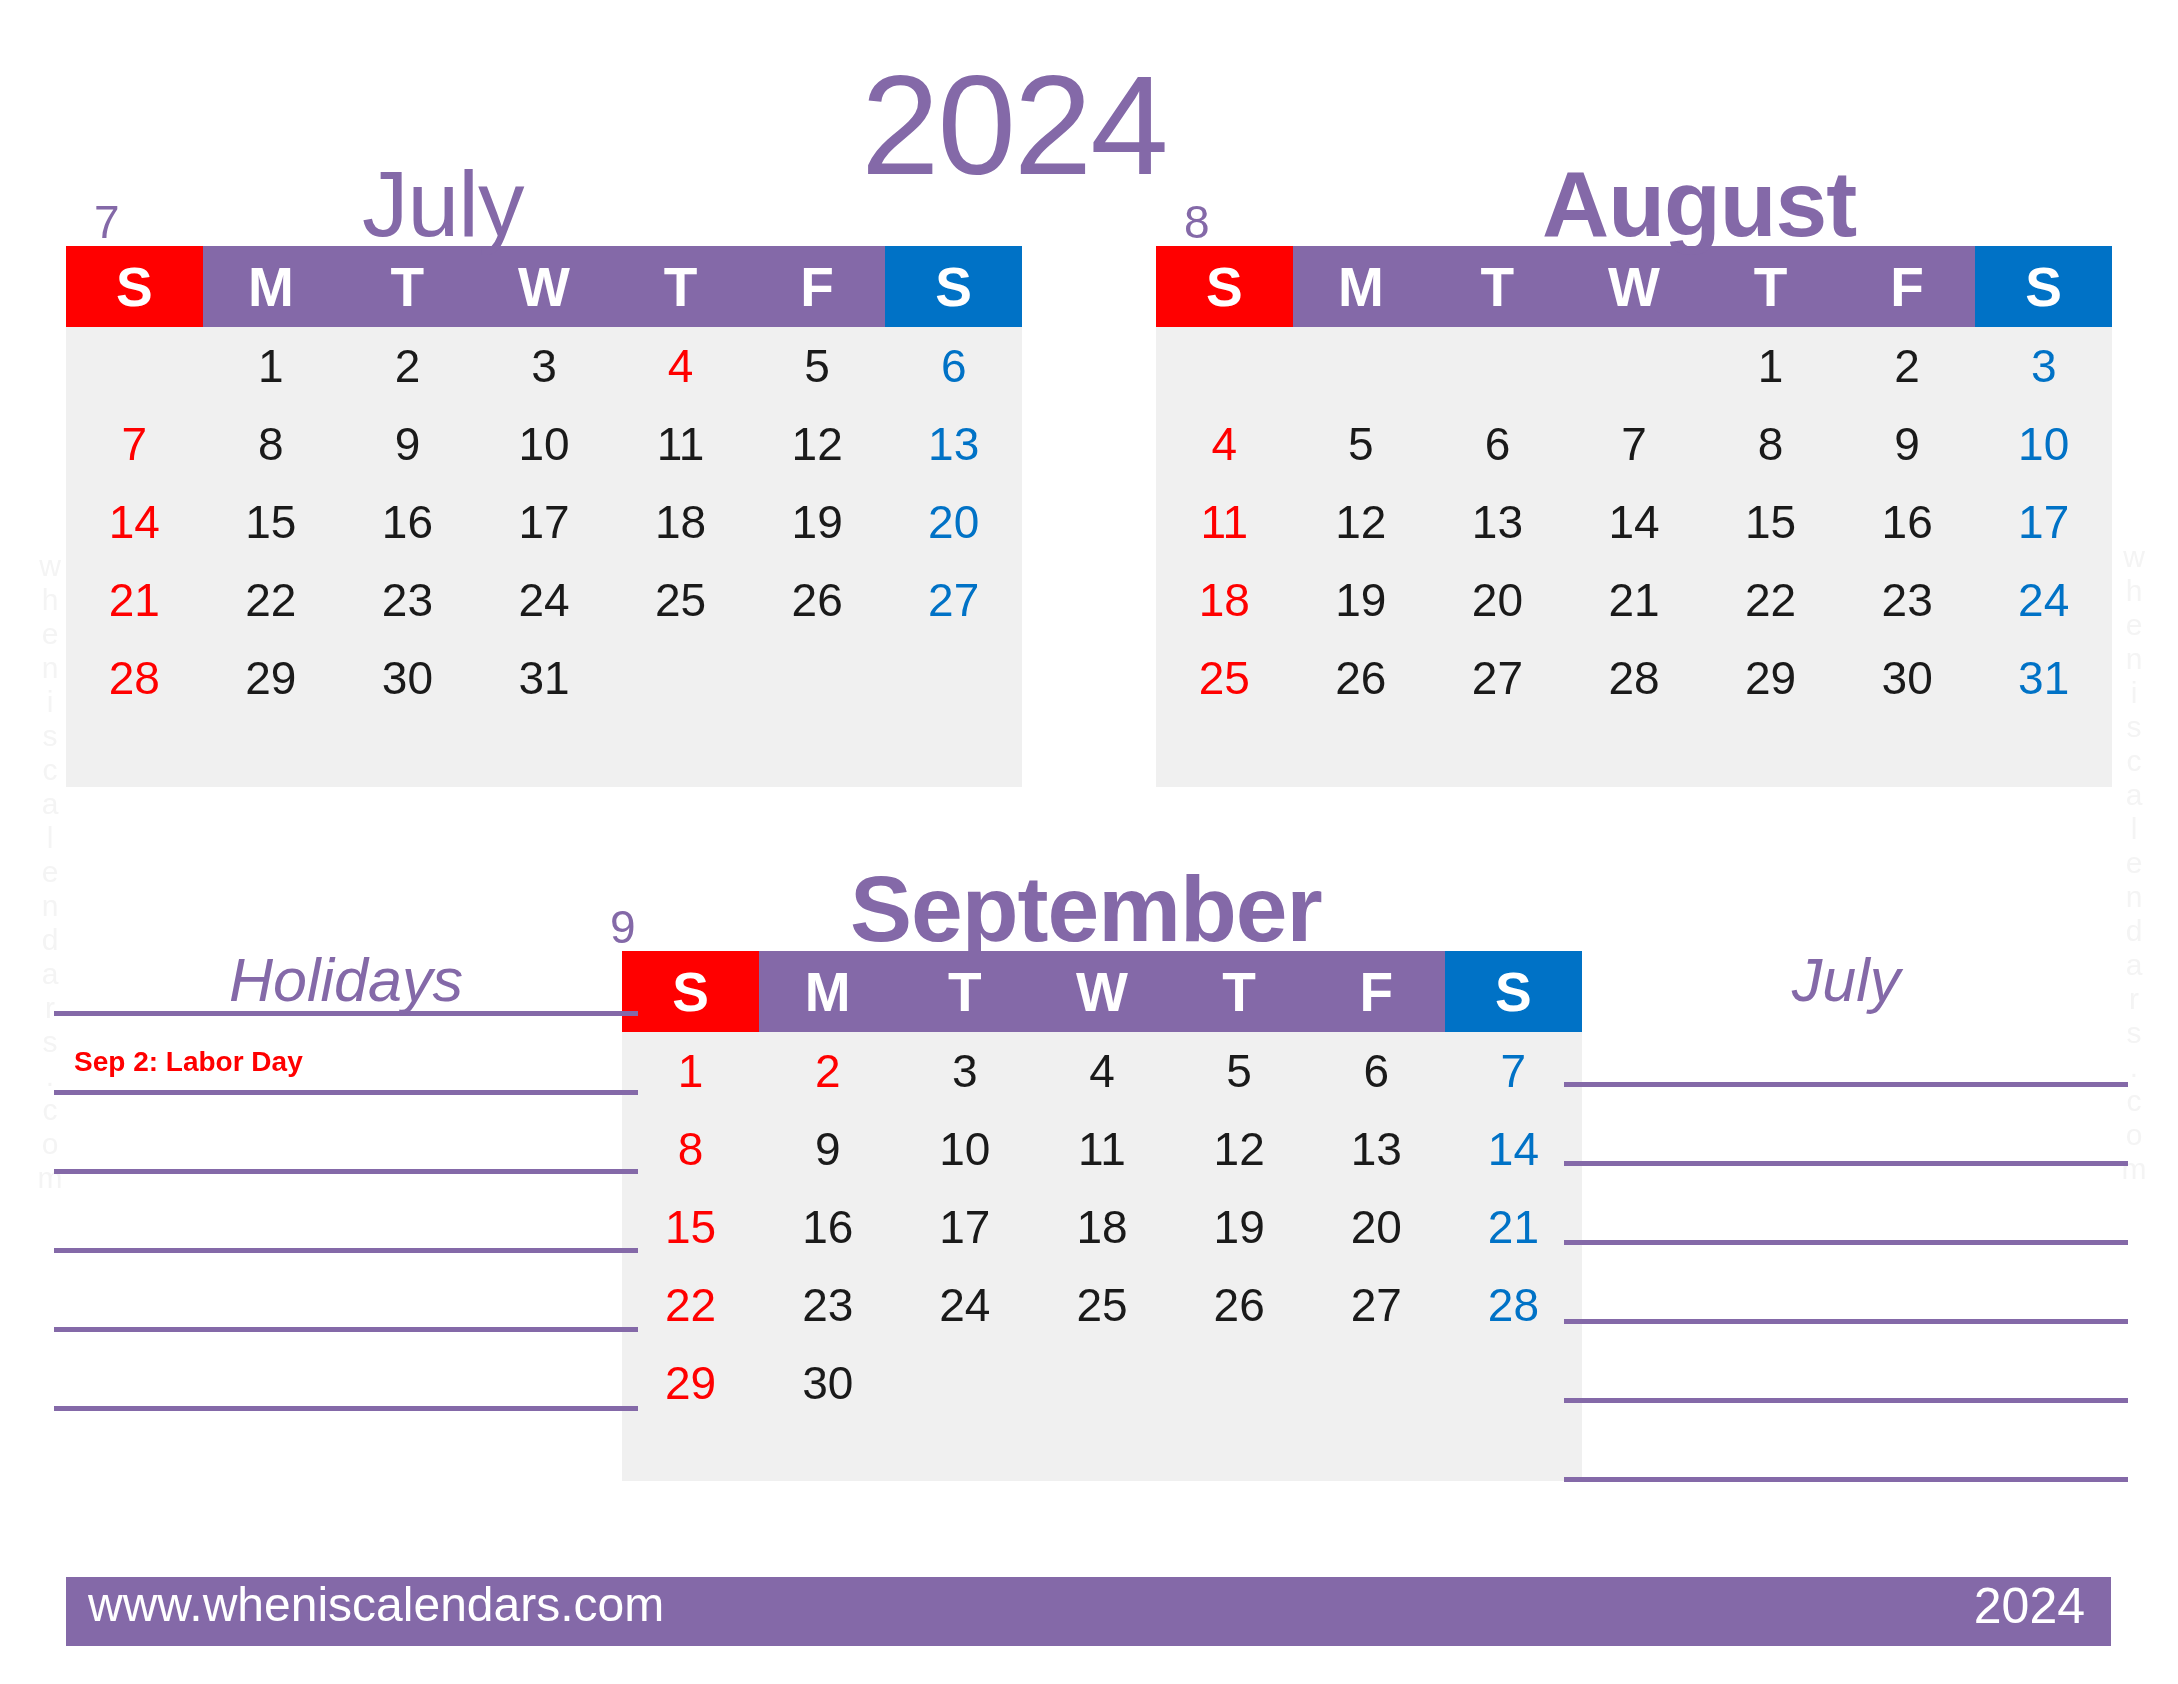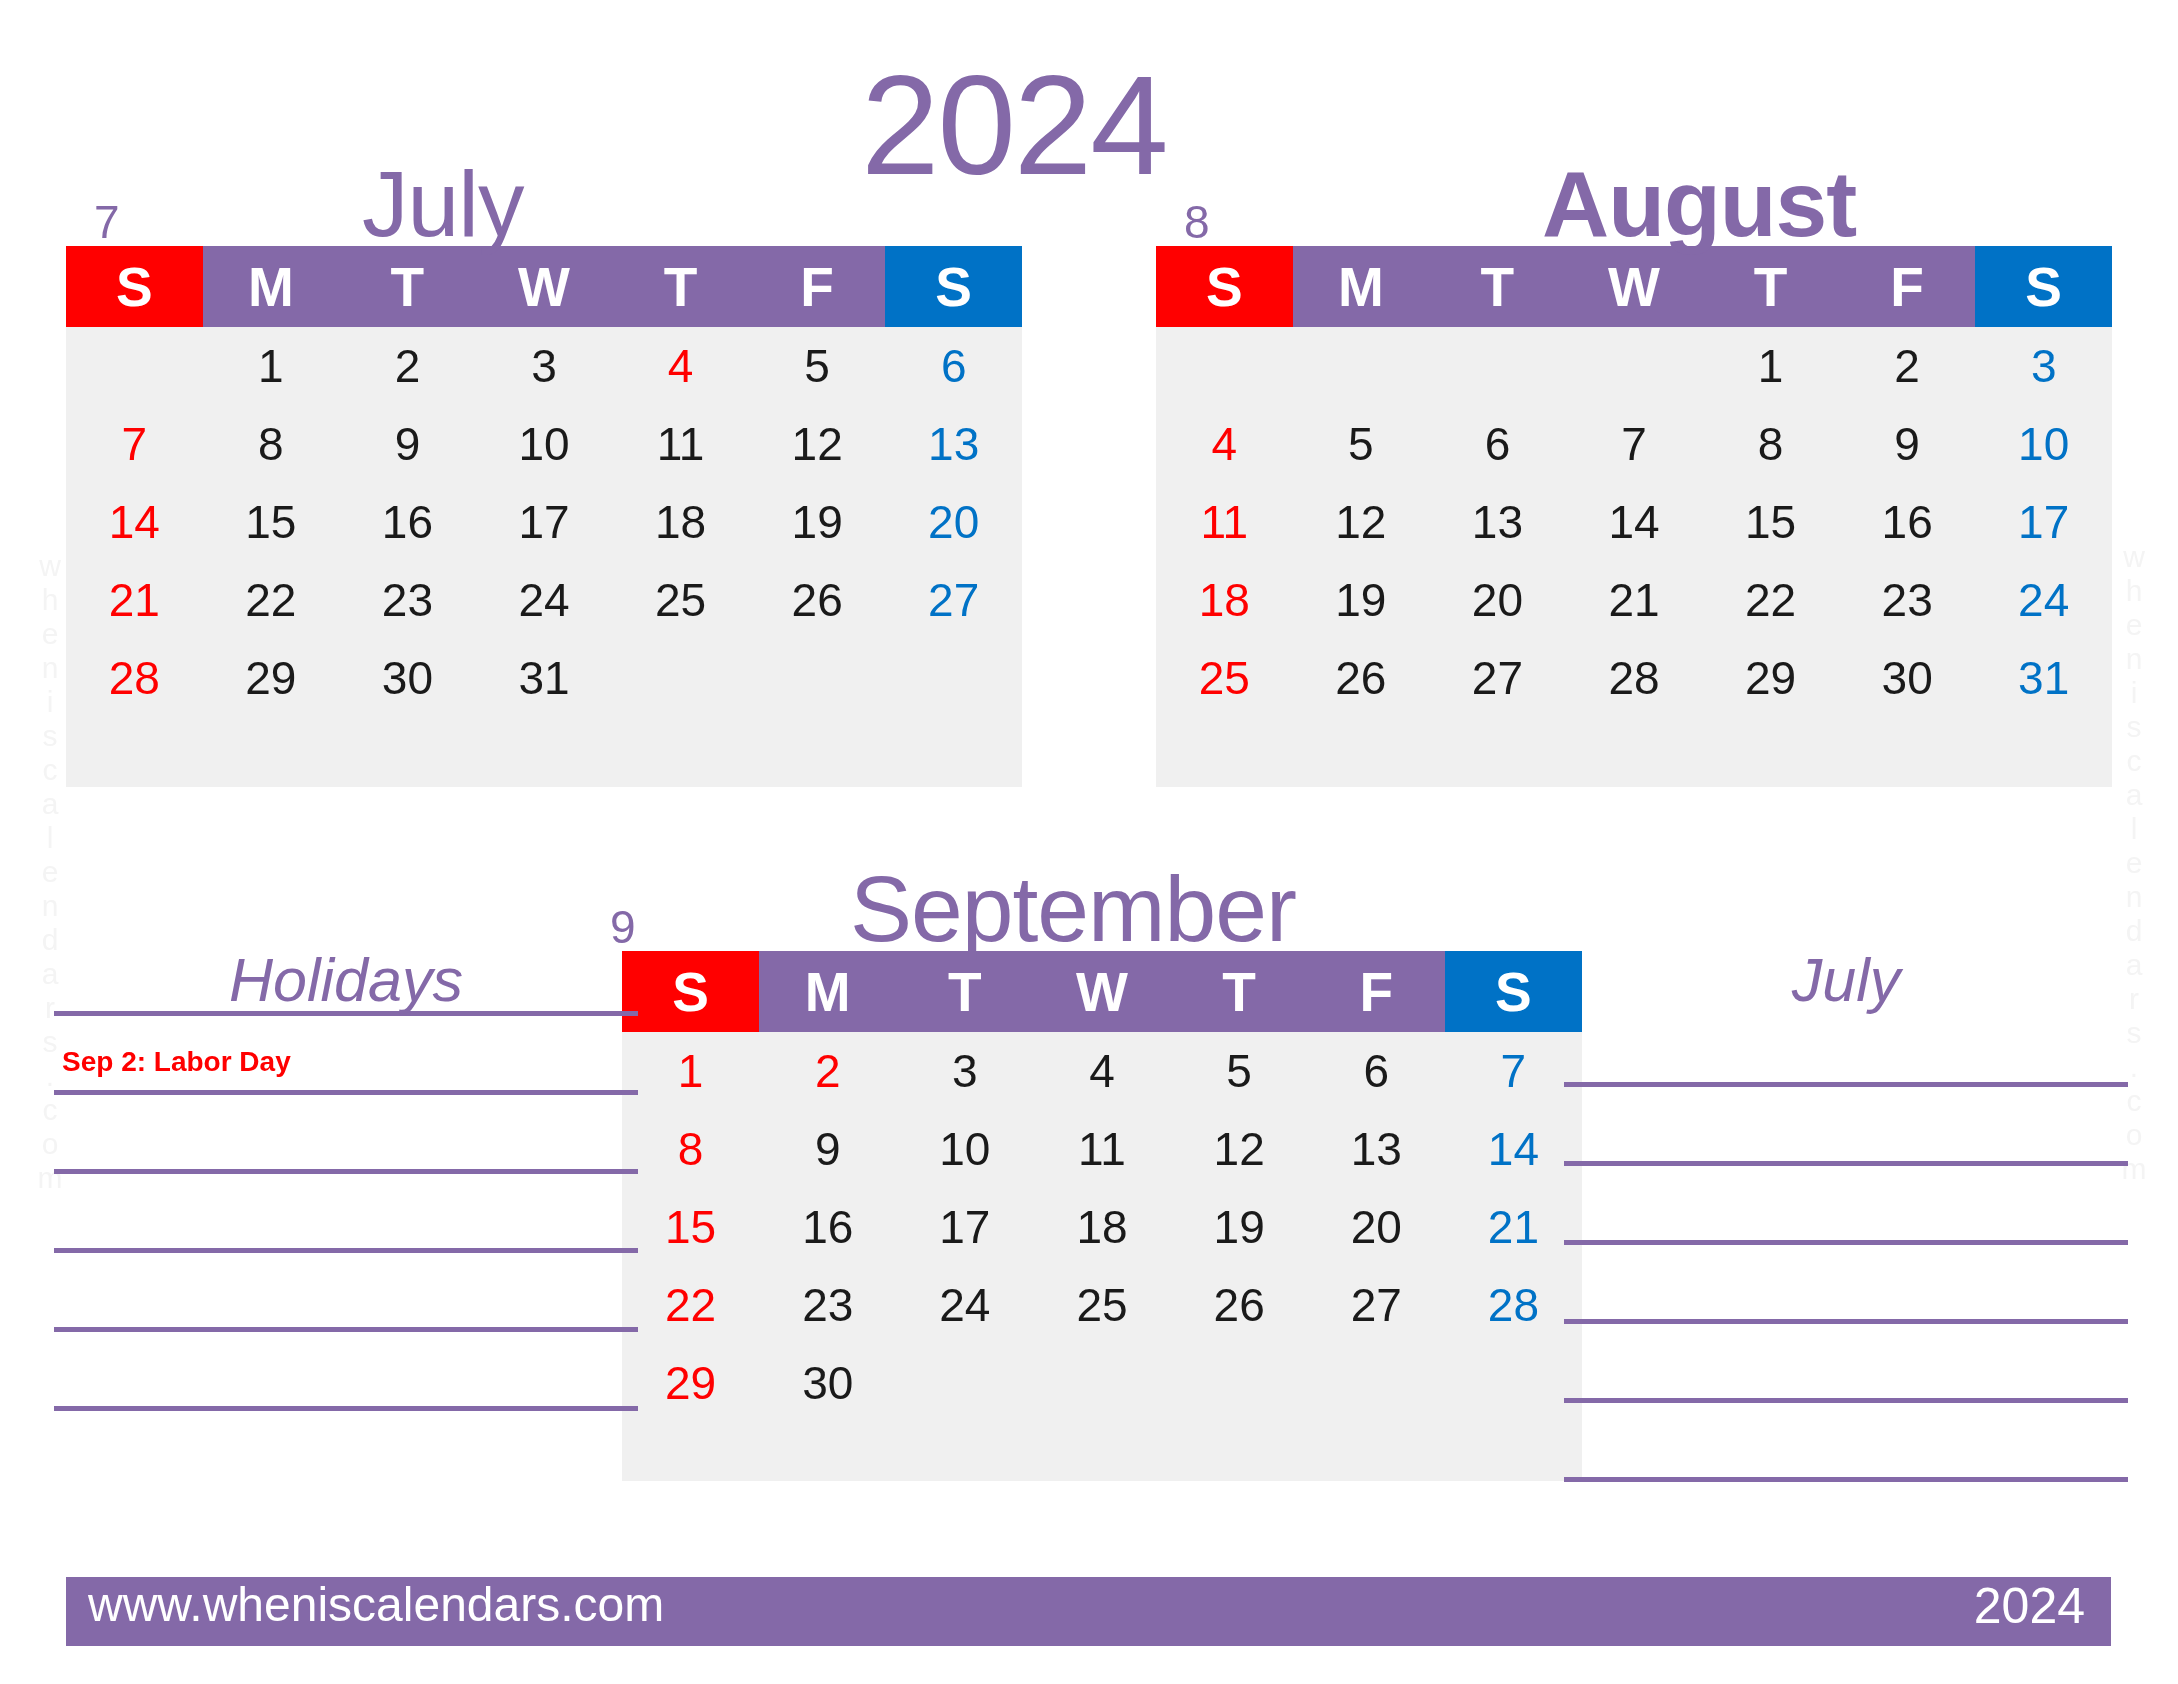--- a/index.html
+++ b/index.html
@@ -46,21 +46,21 @@
   .jul .days div,.aug .days div{height:78px;}
   .jul .days,.aug .days{padding-bottom:70px;}
 
   
   .year{position:absolute;left:861px;top:44px;font-size:141px;
         color:#8469a8;font-weight:400;letter-spacing:-2px;}
 
   
   .sep{left:622px;top:860px;width:960px;}
   .sep .m-num{left:-12px;}
-  .sep .m-name{left:228px;}
+  .sep .m-name{left:228px;font-weight:bold;}
   .sep .days div{height:78px;}
   .sep .days{padding-bottom:59px;}
 
   
   .panel{position:absolute;}
   .panel-title{font-size:61px;color:#8469a8;text-align:center;
                line-height:1;font-style:italic;}
   .rule{height:5px;background:#8469a8;}
   .ruleline{position:relative;}
   .ruleline .txt{position:absolute;left:8px;bottom:12px;font-size:28px;
@@ -280,21 +280,21 @@
       <div class=""></div>
       <div class=""></div>
       <div class="sat"></div>
     </div>
 </div>
 
 <div class="panel holidays">
   <div class="panel-title">Holidays</div>
   <div class="panel-lines">
       <div class="rule"></div>
-      <div class="ruleline" style="height: 74px;">
+      <div class="ruleline" style="height: 74px; margin-left: 12px;">
         <span class="txt">Sep 2: Labor Day</span>
       </div>
       <div class="rule"></div>
       <div class="ruleline" style="height: 74px;"></div>
       <div class="rule"></div>
       <div class="ruleline" style="height: 74px;"></div>
       <div class="rule"></div>
       <div class="ruleline" style="height: 74px;"></div>
       <div class="rule"></div>
       <div class="ruleline" style="height: 74px;"></div>

